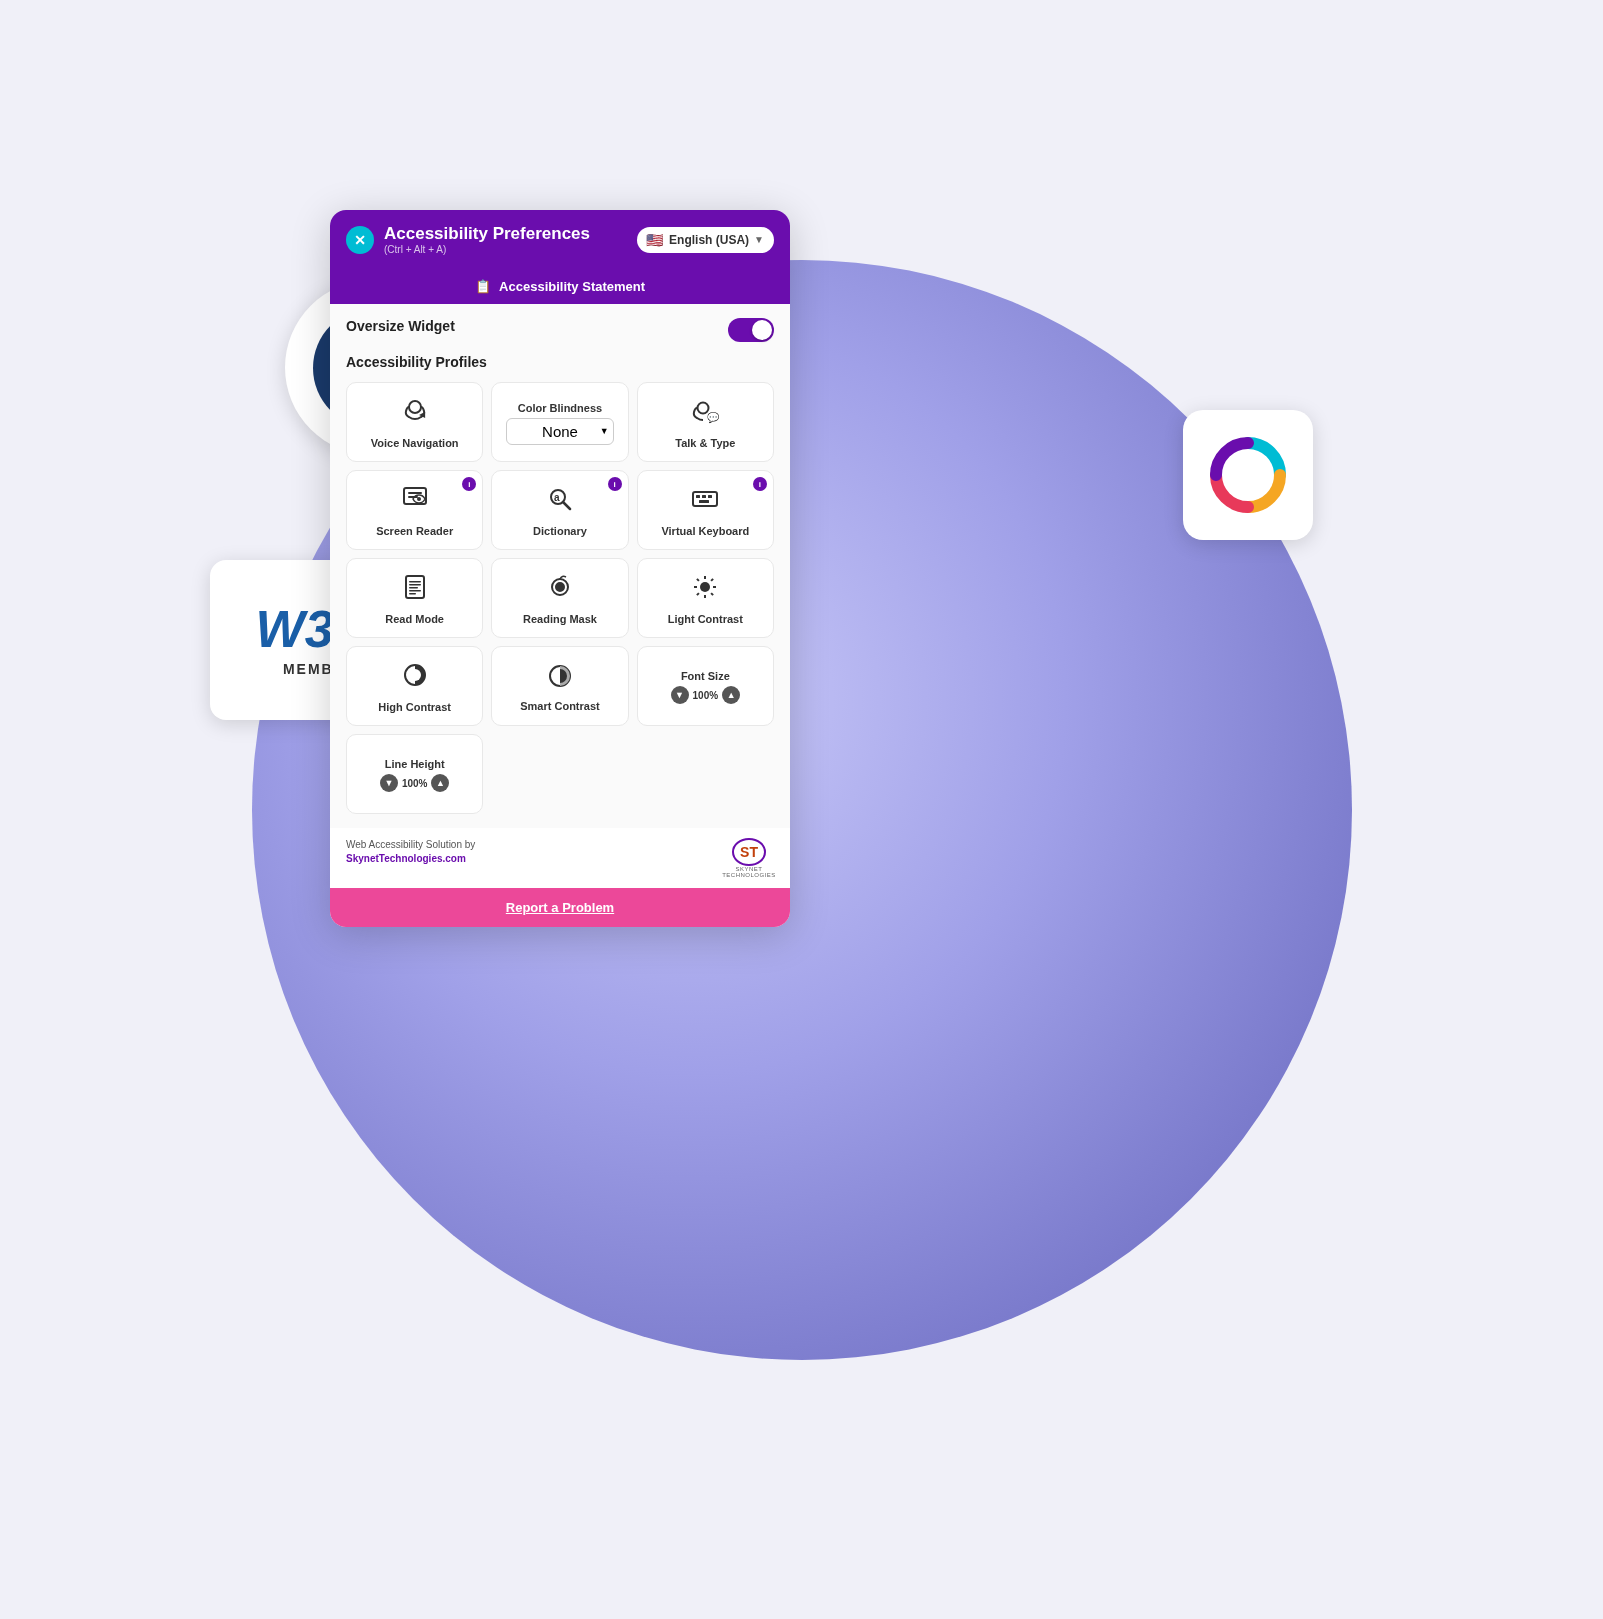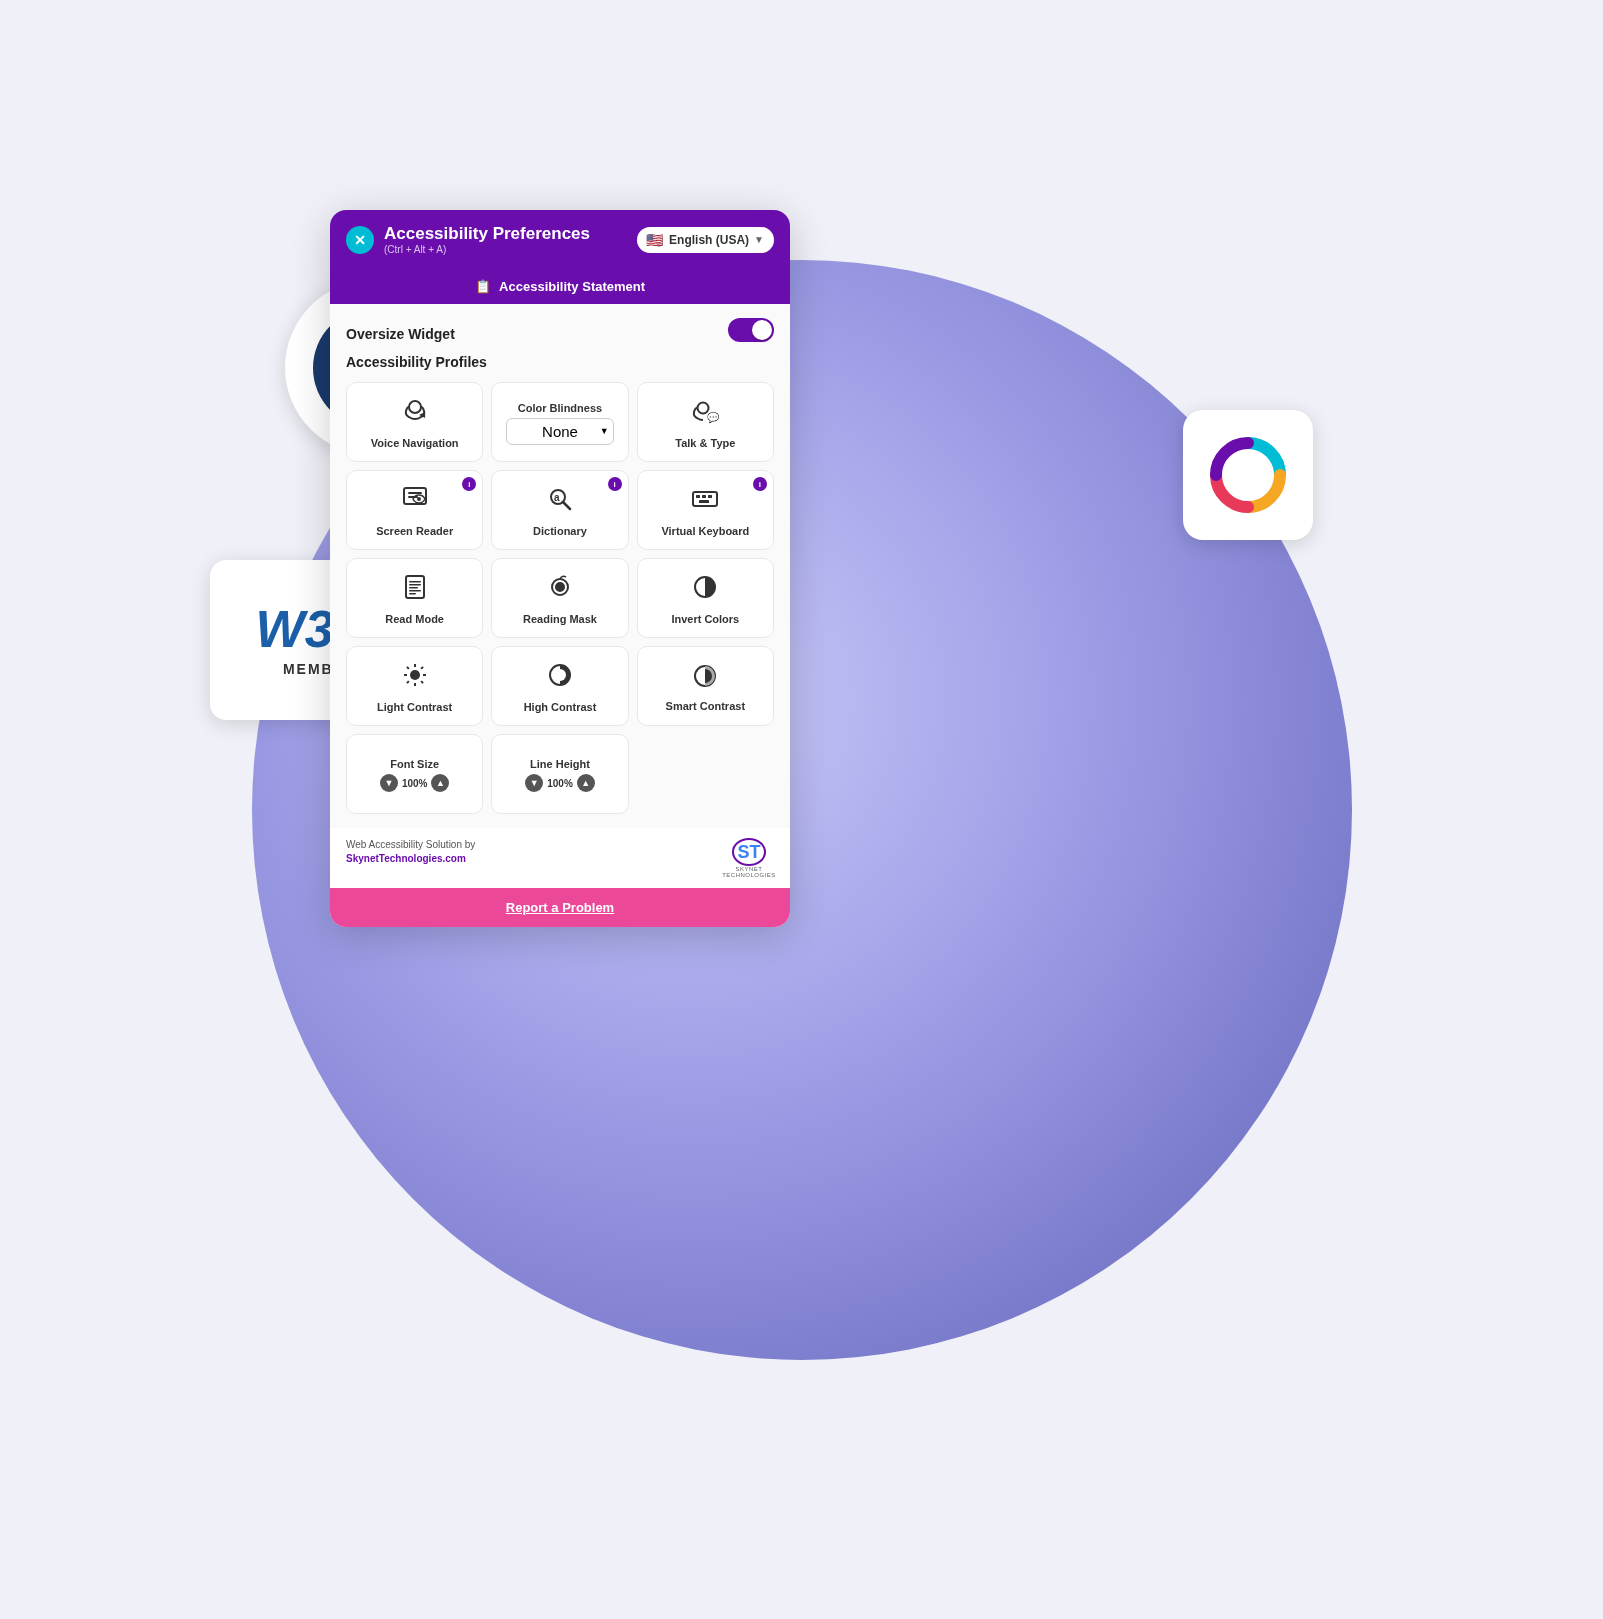--- a/index.html
+++ b/index.html
@@ -238,21 +238,21 @@
     }
 
     
     .widget-body {
       padding: 14px 16px;
       background: #fafafa;
     }
 
     .oversize-row {
       display: flex;
-      align-items: flex-end;
+      align-items: flex-start;
       justify-content: space-between;
       margin-bottom: 12px;
     }
 
     .oversize-label {
       font-size: 14px;
       font-weight: 700;
       color: #222;
     }
 
@@ -410,23 +410,23 @@
     }
 
     .footer-logo-circle {
       width: 34px;
       height: 34px;
       border-radius: 50%;
       border: 2px solid #6a0dad;
       display: flex;
       align-items: center;
       justify-content: center;
-      font-size: 18px;
+      font-size: 14px;
       font-weight: 900;
-      color: #3b82f6;
+      color: #c2410c;
     }
 
     .footer-logo-text {
       font-size: 6px;
       color: #666;
       text-align: center;
       letter-spacing: 0.5px;
     }
 
     
@@ -646,29 +646,20 @@
           <span class="grid-item-icon">
             <svg width="28" height="28" viewBox="0 0 28 28">
               <path d="M14 14 m-8 0 a8 8 0 1 1 16 0 a8 8 0 1 1 -16 0" fill="none" stroke="#333" stroke-width="2"></path>
               <path d="M14 14 m-5 0 a5 5 0 1 1 10 0 a5 5 0 1 1 -10 0" fill="#333"></path>
               <path d="M14 6 Q16 2 20 4" stroke="#333" stroke-width="1.5" fill="none"></path>
             </svg>
           </span>
           <span class="grid-item-label">Reading Mask</span>
         </div>
 
-        <div class="grid-item">
-          <span class="grid-item-icon">
-            <svg width="28" height="28" viewBox="0 0 28 28">
-              <circle cx="14" cy="14" r="10" stroke="#333" stroke-width="2" fill="none"></circle>
-              <path d="M14 4 A10 10 0 0 1 14 24 Z" fill="#333"></path>
-            </svg>
-          </span>
-          <span class="grid-item-label">Invert Colors</span>
-        </div>
 
         <div class="grid-item">
           <span class="grid-item-icon">
             <svg width="28" height="28" viewBox="0 0 28 28">
               <circle cx="14" cy="14" r="5" fill="#333"></circle>
               <line x1="14" y1="3" x2="14" y2="6" stroke="#333" stroke-width="2"></line>
               <line x1="14" y1="22" x2="14" y2="25" stroke="#333" stroke-width="2"></line>
               <line x1="3" y1="14" x2="6" y2="14" stroke="#333" stroke-width="2"></line>
               <line x1="22" y1="14" x2="25" y2="14" stroke="#333" stroke-width="2"></line>
               <line x1="5.9" y1="5.9" x2="7.9" y2="7.9" stroke="#333" stroke-width="2"></line>

